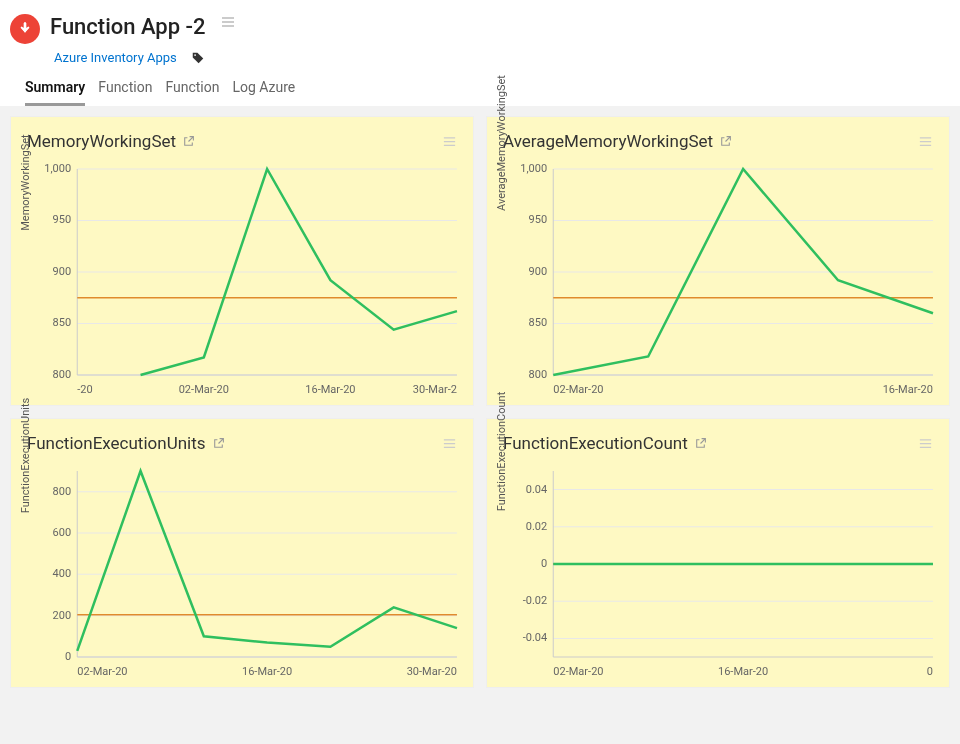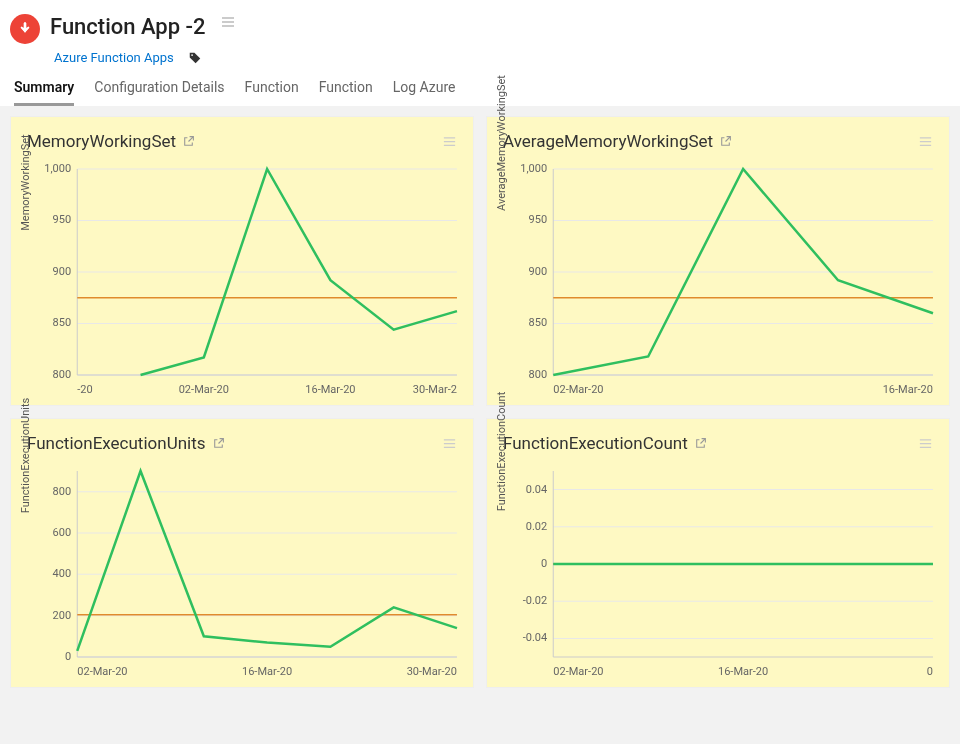--- a/index.html
+++ b/index.html
@@ -33,22 +33,22 @@
     color: #222;
   }
   .title-menu-icon { color: #aaa; margin-left: 4px; display:flex; }
   .subhead {
     display: flex; align-items: center; gap: 14px;
     margin-left: 44px; margin-top: 6px; font-size: 13px;
   }
   .subhead a { color: #0073cf; text-decoration: none; }
   .tag-icon { color: #444; display:flex; }
   .tabs {
-    display: flex; gap: 20px;
-    margin-left: 4px;
+    display: flex; gap: 13px;
+    margin-left: 15px;
     margin-top: 14px;
     font-size: 14px;
     color: #666;
   }
   .tab { padding: 0 0 8px 0; cursor: pointer; }
   .tab.active { color: #111; font-weight: 600; border-bottom: 3px solid #999; }
   .grid {
     display: grid;
     grid-template-columns: 1fr 1fr;
     gap: 12px;
@@ -98,31 +98,30 @@
         </svg>
     </div>
     <div class="page-title">Function App -2</div>
     <span class="title-menu-icon">
       <svg width="16" height="16" viewBox="0 0 24 24">
           <path d="M3 6h18M3 12h18M3 18h18" stroke="#bbb" stroke-width="2"></path>
         </svg>
     </span>
   </div>
   <div class="subhead">
-    <a href="#">Azure Function Apps</a>
+    <a href="#">Azure Inventory Apps</a>
     <span class="tag-icon">
       <svg width="14" height="14" viewBox="0 0 24 24">
           <path d="M3 3h8l10 10-8 8L3 11z" fill="#333"></path>
           <circle cx="7" cy="7" r="1.5" fill="#fff"></circle>
         </svg>
     </span>
   </div>
   <div class="tabs" id="tabs-container">
       <div class="tab active">Summary</div>
-      <div class="tab">Configuration Details</div>
       <div class="tab">Function</div>
       <div class="tab">Function</div>
       <div class="tab">Log Azure</div>
     </div>
 </div>
 
 <div class="grid" id="grid">
     <div class="card">
     <div class="card-head">
       <div class="card-title-wrap">

